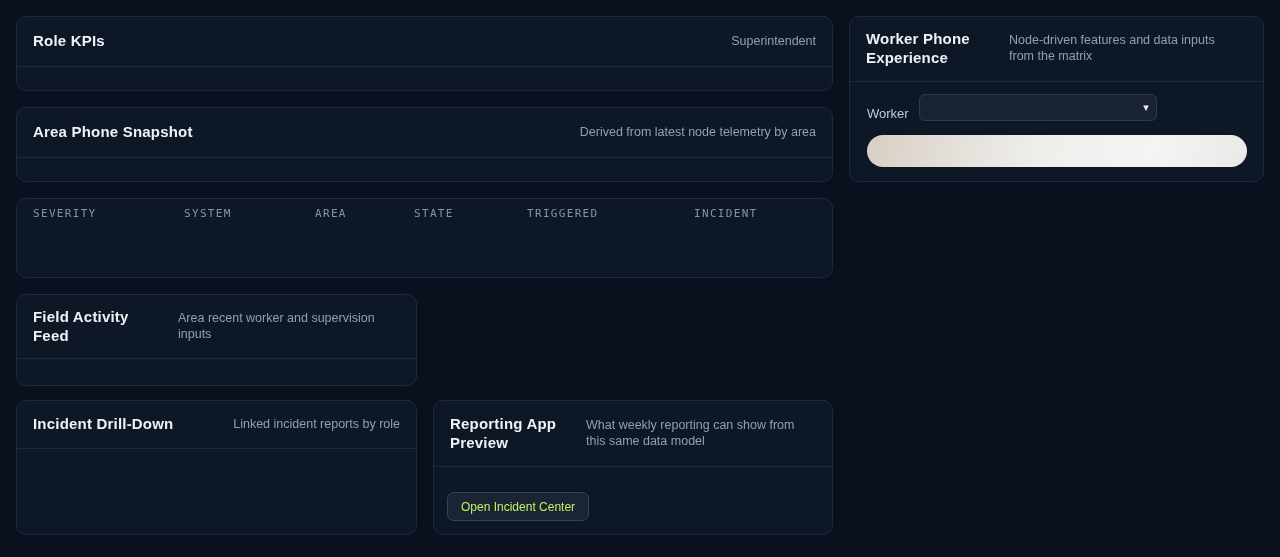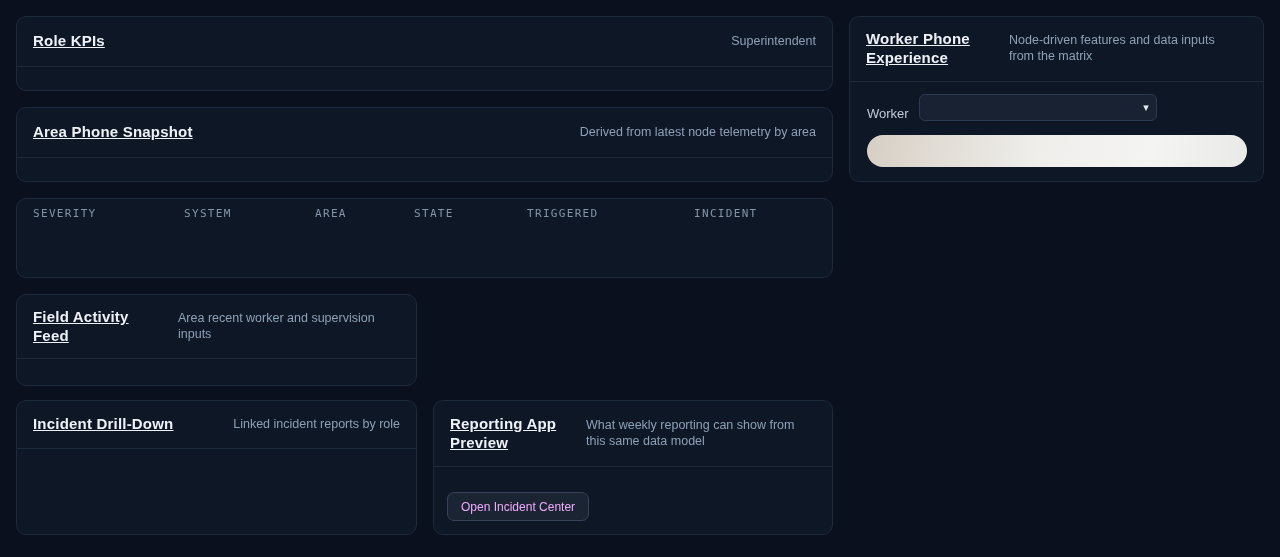--- a/index.html
+++ b/index.html
@@ -30,21 +30,20 @@
     align-items:center;
     padding:0 16px;
     border-bottom:1px solid var(--line);
   }
   .card-title{
     font-size:15px;
     font-weight:700;
     color:var(--title);
     letter-spacing:.2px;
     line-height:1.25;
-    text-decoration:underline;
   }
   .meta{
     font-size:12.5px;
     color:var(--meta);
     line-height:1.25;
   }
   .spread{justify-content:space-between;}
   .meta-right{text-align:right;}
 
   
@@ -84,21 +83,21 @@
 
   
   #reporting-preview{left:433px;top:400px;width:400px;height:135px;}
   #reporting-preview .card-header{height:66px;}
   #reporting-preview .card-title{flex:0 0 120px;}
   #reporting-preview .meta{margin-left:16px;max-width:230px;}
   #reporting-preview .card-body{padding:25px 13px 0 13px;display:flex;gap:8px;}
   .btn{
     font-family:"Liberation Sans", sans-serif;
     font-size:12px;
-    color:#f0abfc;
+    color:#bef264;
     background:#1a2433;
     border:1px solid #35425a;
     border-radius:7px;
     height:29px;
     padding:0 13px;
     cursor:pointer;
     white-space:nowrap;
   }
 
   

